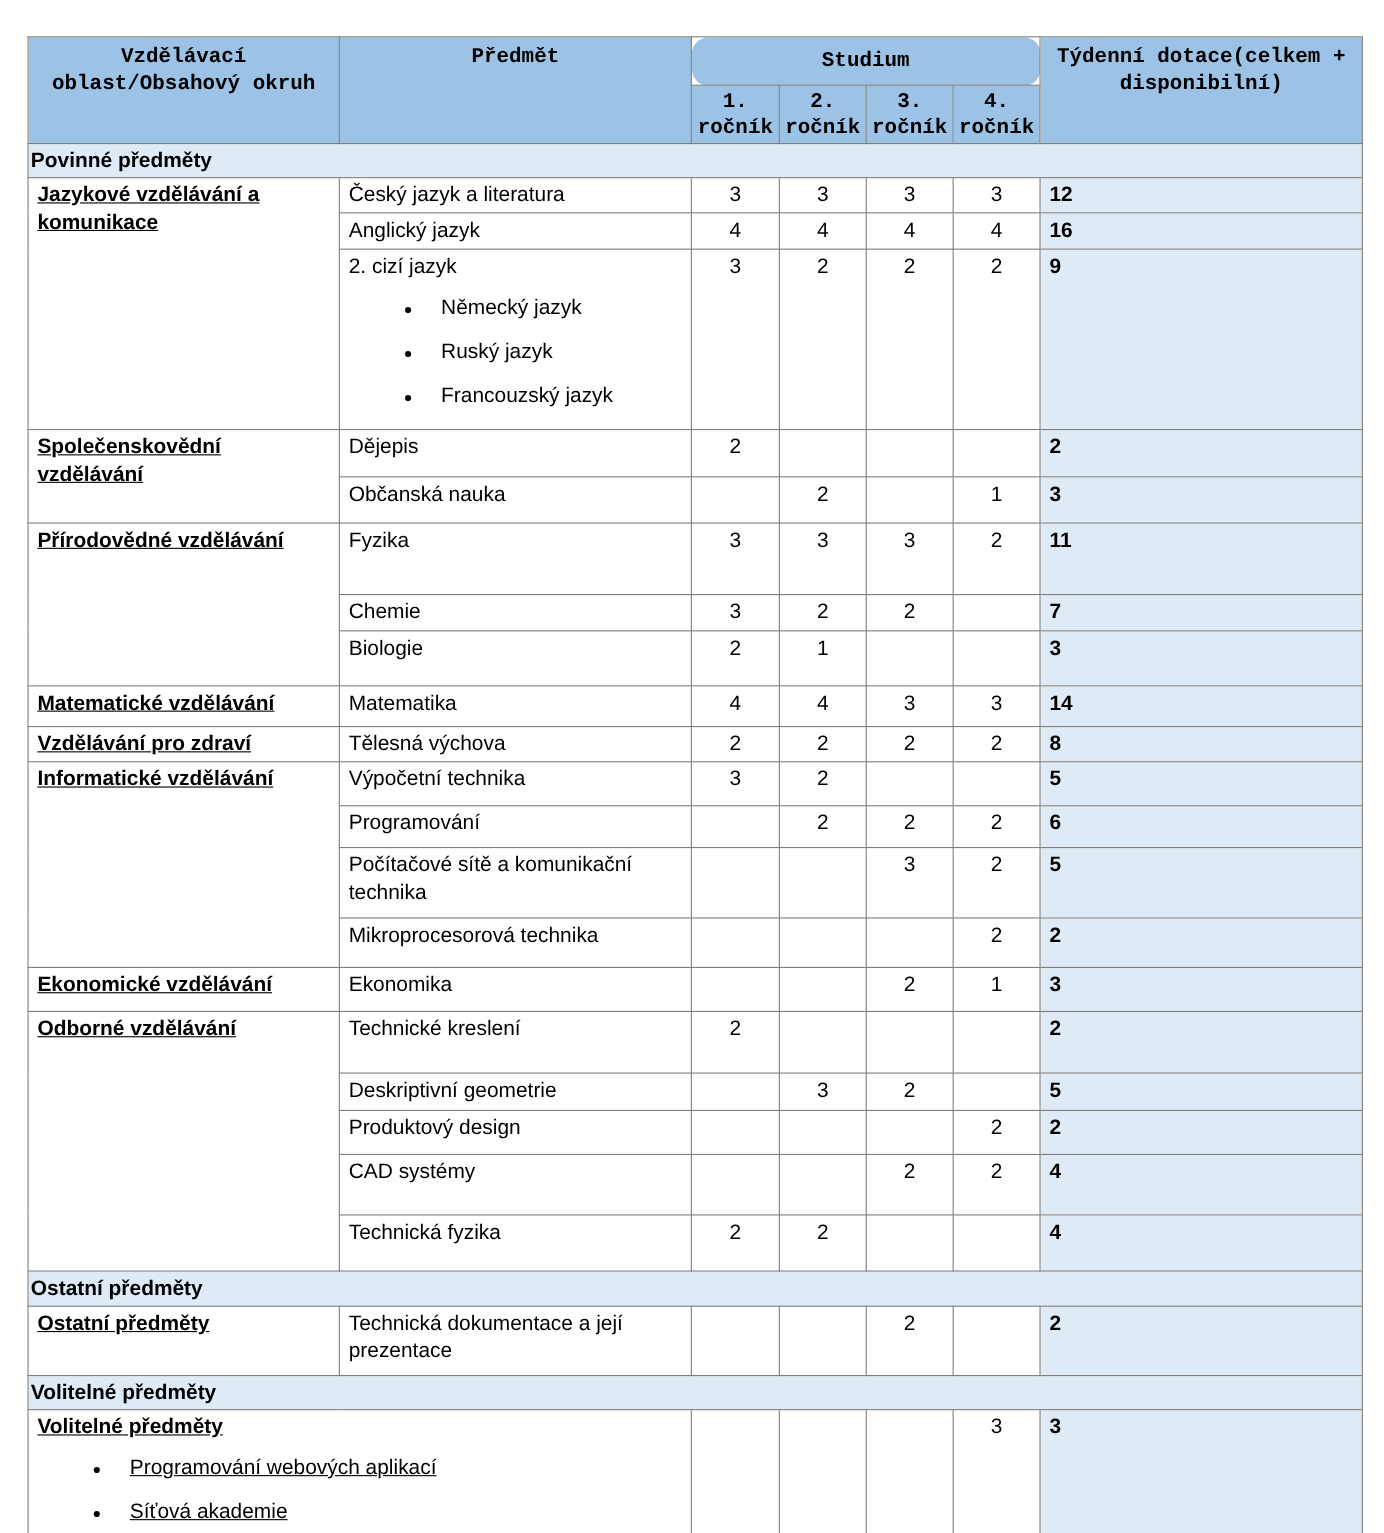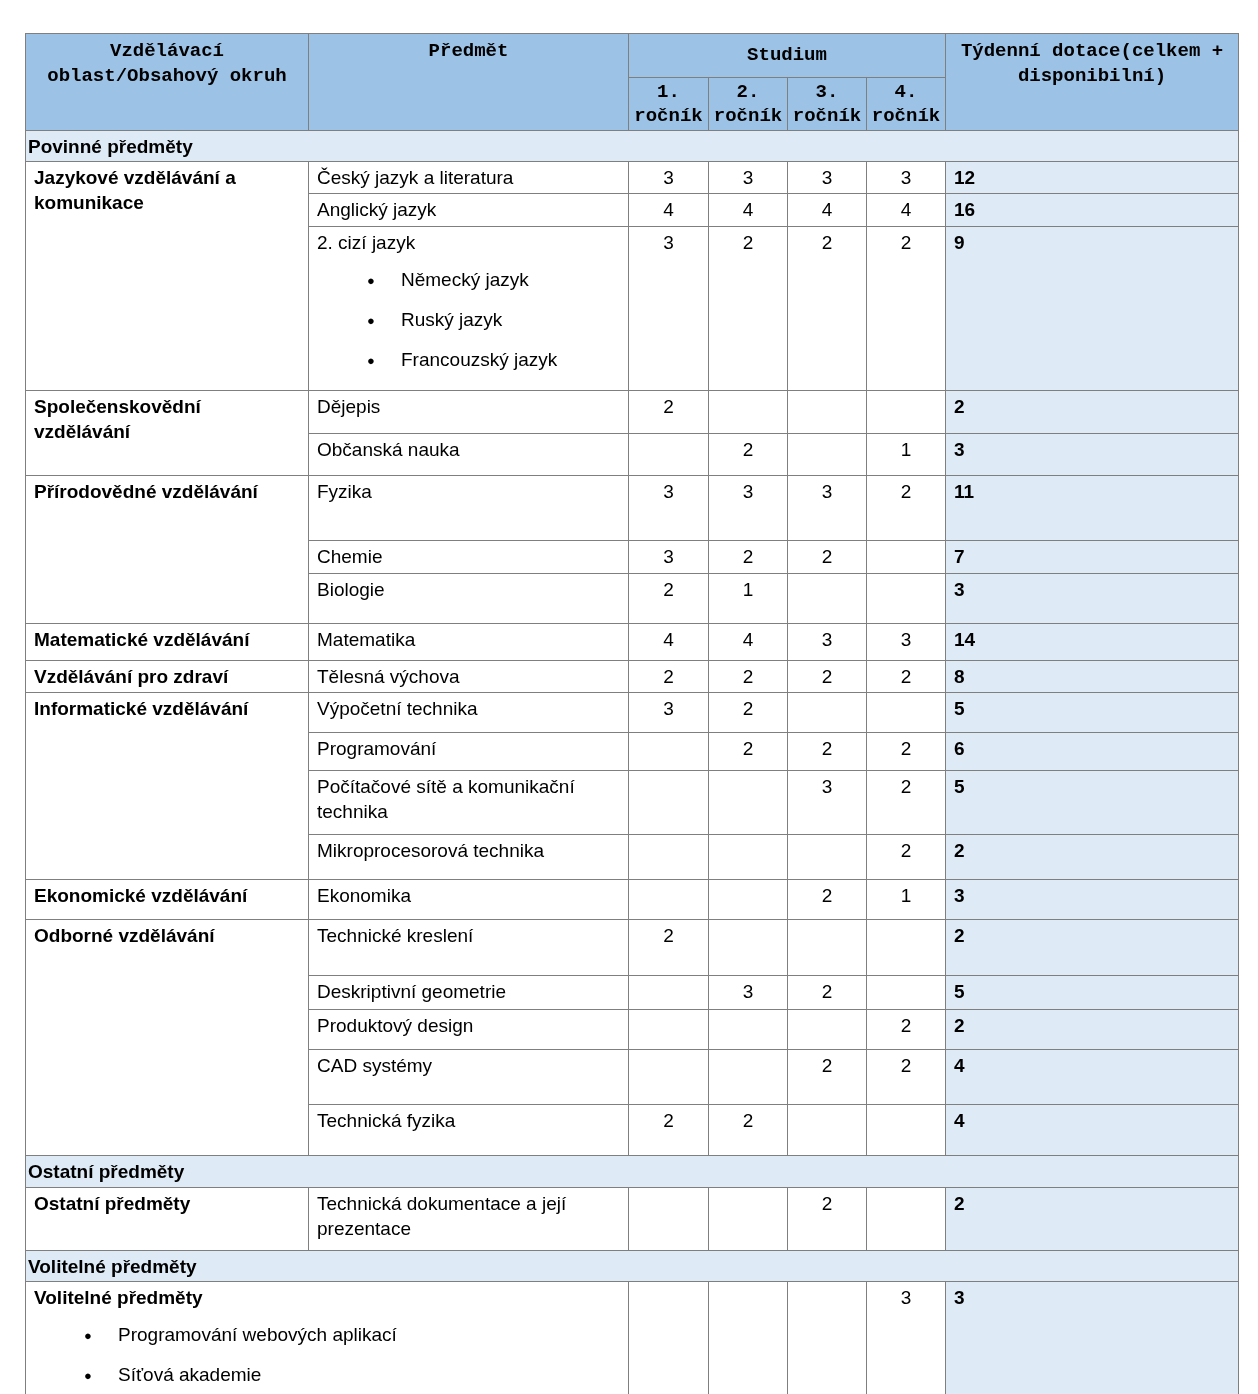--- a/index.html
+++ b/index.html
@@ -34,31 +34,31 @@
     vertical-align: top;
     padding: 3px 8px;
     overflow: hidden;
   }
   th {
     background: #9cc2e5;
     font-weight: bold;
     text-align: center;
     font-family: Liberation Mono, monospace;
   }
-  th.studium-th { vertical-align: middle; padding: 2px; }
+  th.studium-th { vertical-align: middle; padding: 2px; border-radius: 15px; }
   th.year-th { vertical-align: middle; line-height: 24px; padding: 2px; }
   th.area-th, th.subject-th, th.dotace-th { vertical-align: top; padding-top: 5px; }
   tr.band td {
     background: #deebf7;
     font-weight: bold;
     text-align: left;
     vertical-align: middle;
     padding: 2px;
   }
-  td.area { font-weight: bold; }
+  td.area { font-weight: bold; text-decoration: underline; }
   td.num { text-align: center; }
   td.tot {
     text-align: left;
     font-weight: bold;
     background: #deebf7;
     margin-left: 28px;
   }
   ul.bullets {
     list-style: none;
     margin: 12px 0 0 0;

